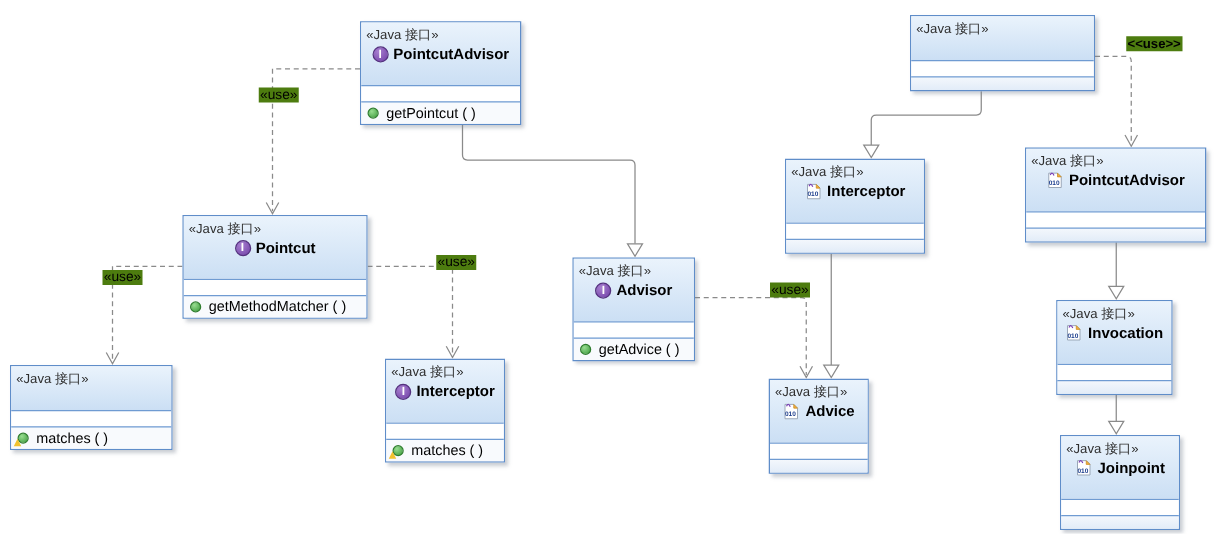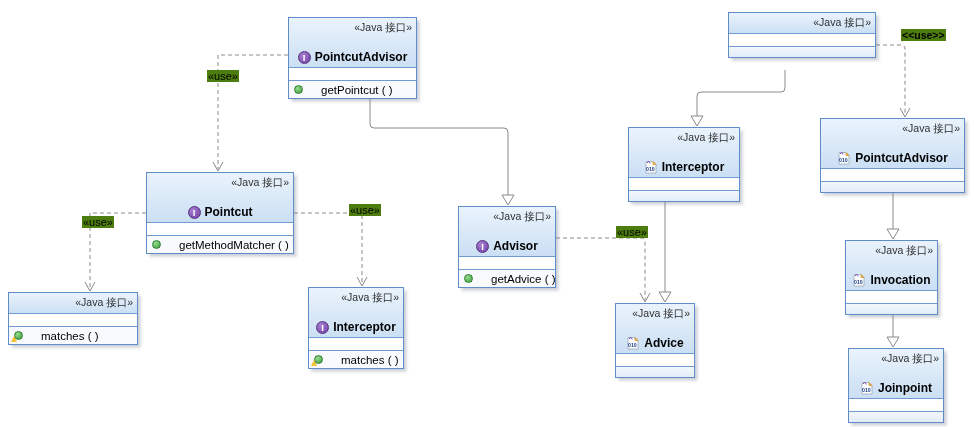--- a/index.html
+++ b/index.html
@@ -1,29 +1,29 @@
 <!DOCTYPE html>
 <html><head>
 <meta charset="utf-8">
 <style>
   *{box-sizing:border-box;margin:0;padding:0}
   body{font-family:"Liberation Sans","DejaVu Sans",sans-serif;background:#fff}
   #canvas{position:relative;width:974px;height:427px;background:#fff;overflow:hidden}
   #edges{position:absolute;left:0;top:0;width:974px;height:427px;z-index:1}
   .uml-class{position:absolute;z-index:2;border:1px solid #5f8dc9;background:#fff;
     box-shadow:2.5px 2.5px 3px rgba(120,130,145,.40);font-size:11px}
-  .hdr{background:linear-gradient(#eaf3fc,#cbdff4);padding:3px 4px 3px;text-align:right}
+  .hdr{background:linear-gradient(#eaf3fc,#cbdff4);padding:3px 4px 18px;text-align:left}
   .stereo{font-size:10.5px;color:#2e2e2e;white-space:nowrap}
-  .name-row{display:flex;align-items:center;justify-content:center;gap:4px;margin-top:15px}
+  .name-row{display:flex;align-items:center;justify-content:center;gap:4px;margin-top:1px}
   .cname{font-weight:bold;font-size:12px;color:#000;white-space:nowrap}
   .comp{border-top:1px solid #6f9bd2}
   .fields{height:13px;background:#fff}
   .footer{height:11px;background:linear-gradient(#f3f7fc,#e2ecf8)}
   .methods{background:#f8fafd;padding:1px 0}
-  .mrow{display:flex;align-items:center;gap:18px;padding:1px 5px;height:15px}
+  .mrow{display:flex;align-items:center;gap:6px;padding:1px 5px;height:15px}
   .mlabel{white-space:nowrap;font-size:11.5px;color:#000}
   .icon-i{display:inline-flex;flex:0 0 auto;width:13px;height:13px;border-radius:50%;
     background:radial-gradient(circle at 35% 30%,#a87fd0,#6f3fa5);border:1px solid #54317e;
     color:#fff;font-weight:bold;font-size:9.5px;line-height:11px;align-items:center;justify-content:center}
   .icon-i::before{content:"I"}
   .icon-bin{width:14px;height:14px;flex:0 0 auto}
   .icon-m{position:relative;width:9px;height:9px;border-radius:50%;flex:0 0 auto;
     background:radial-gradient(circle at 35% 30%,#97dd90,#3c9a3c);border:1px solid #2f7d2f}
   .icon-m.warn::after{content:"";position:absolute;left:-4px;bottom:-3px;width:0;height:0;
     border-left:3.5px solid transparent;border-right:3.5px solid transparent;

